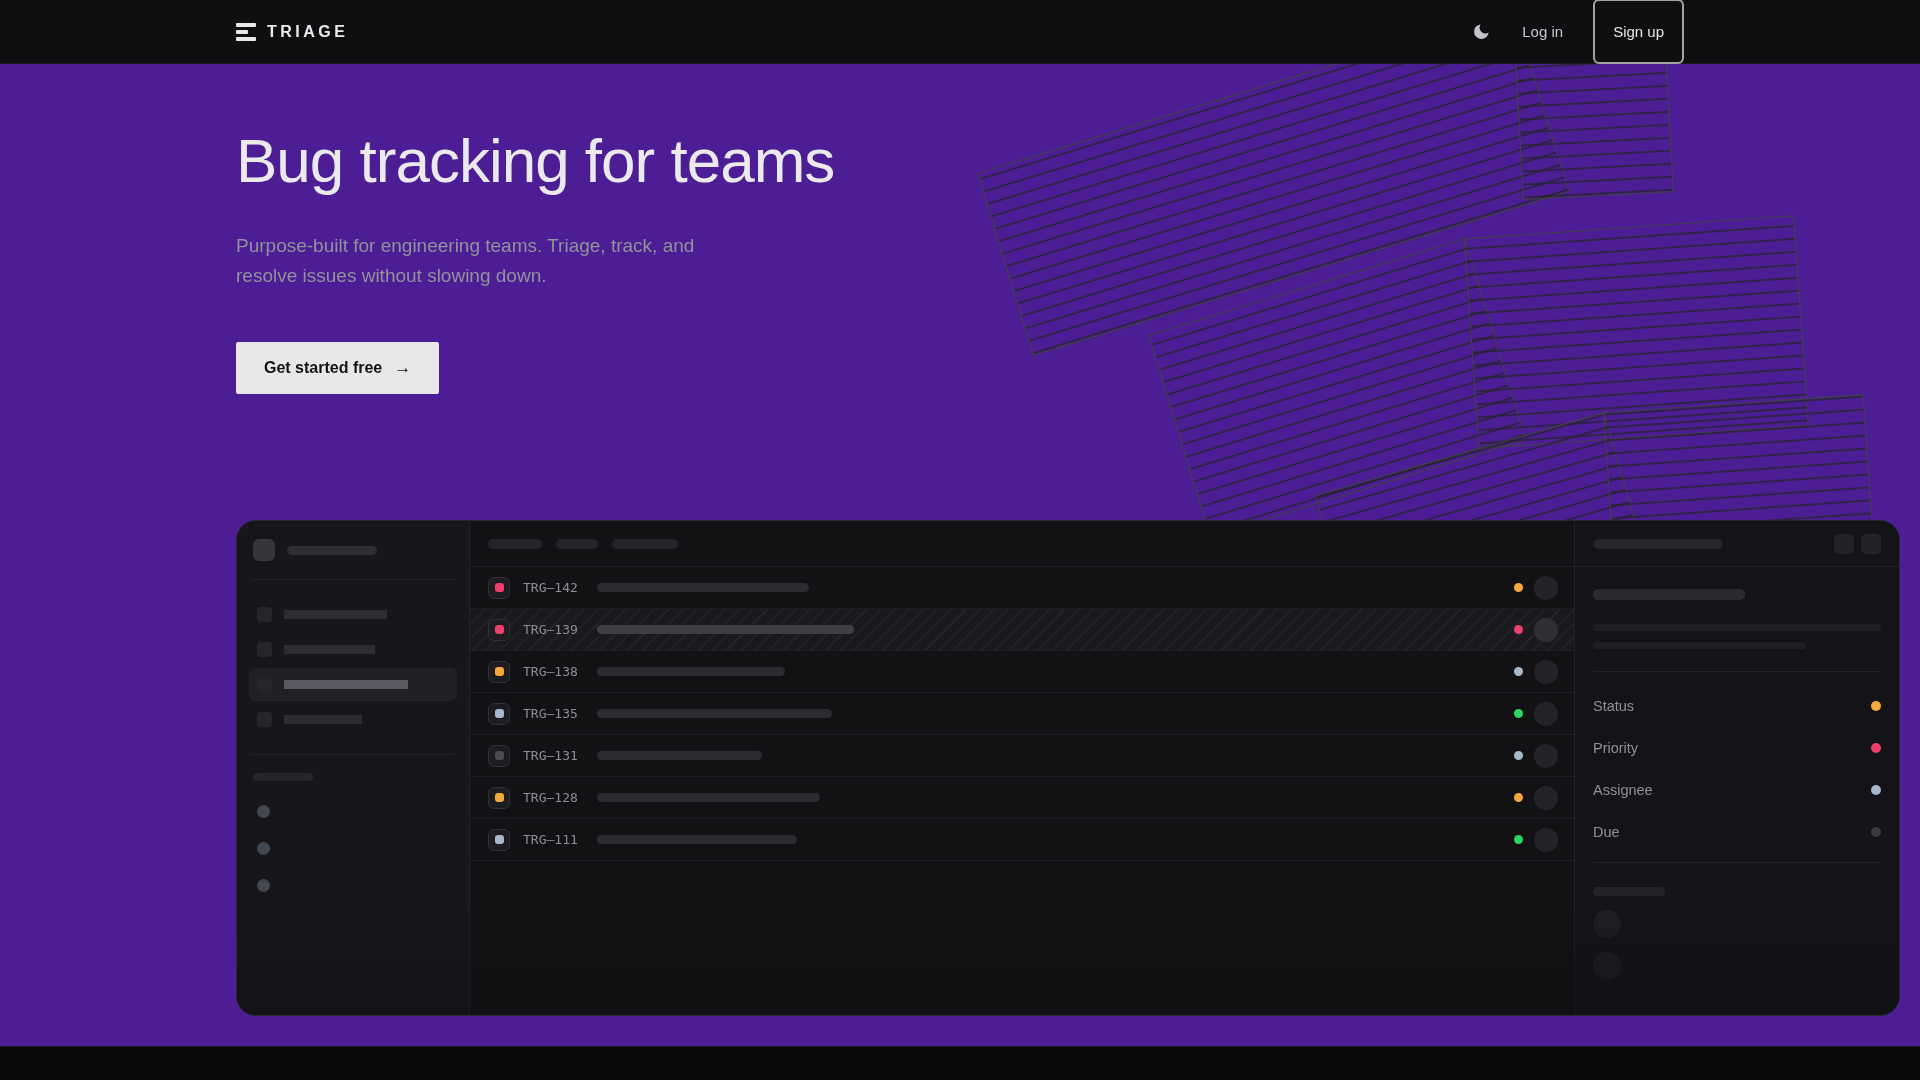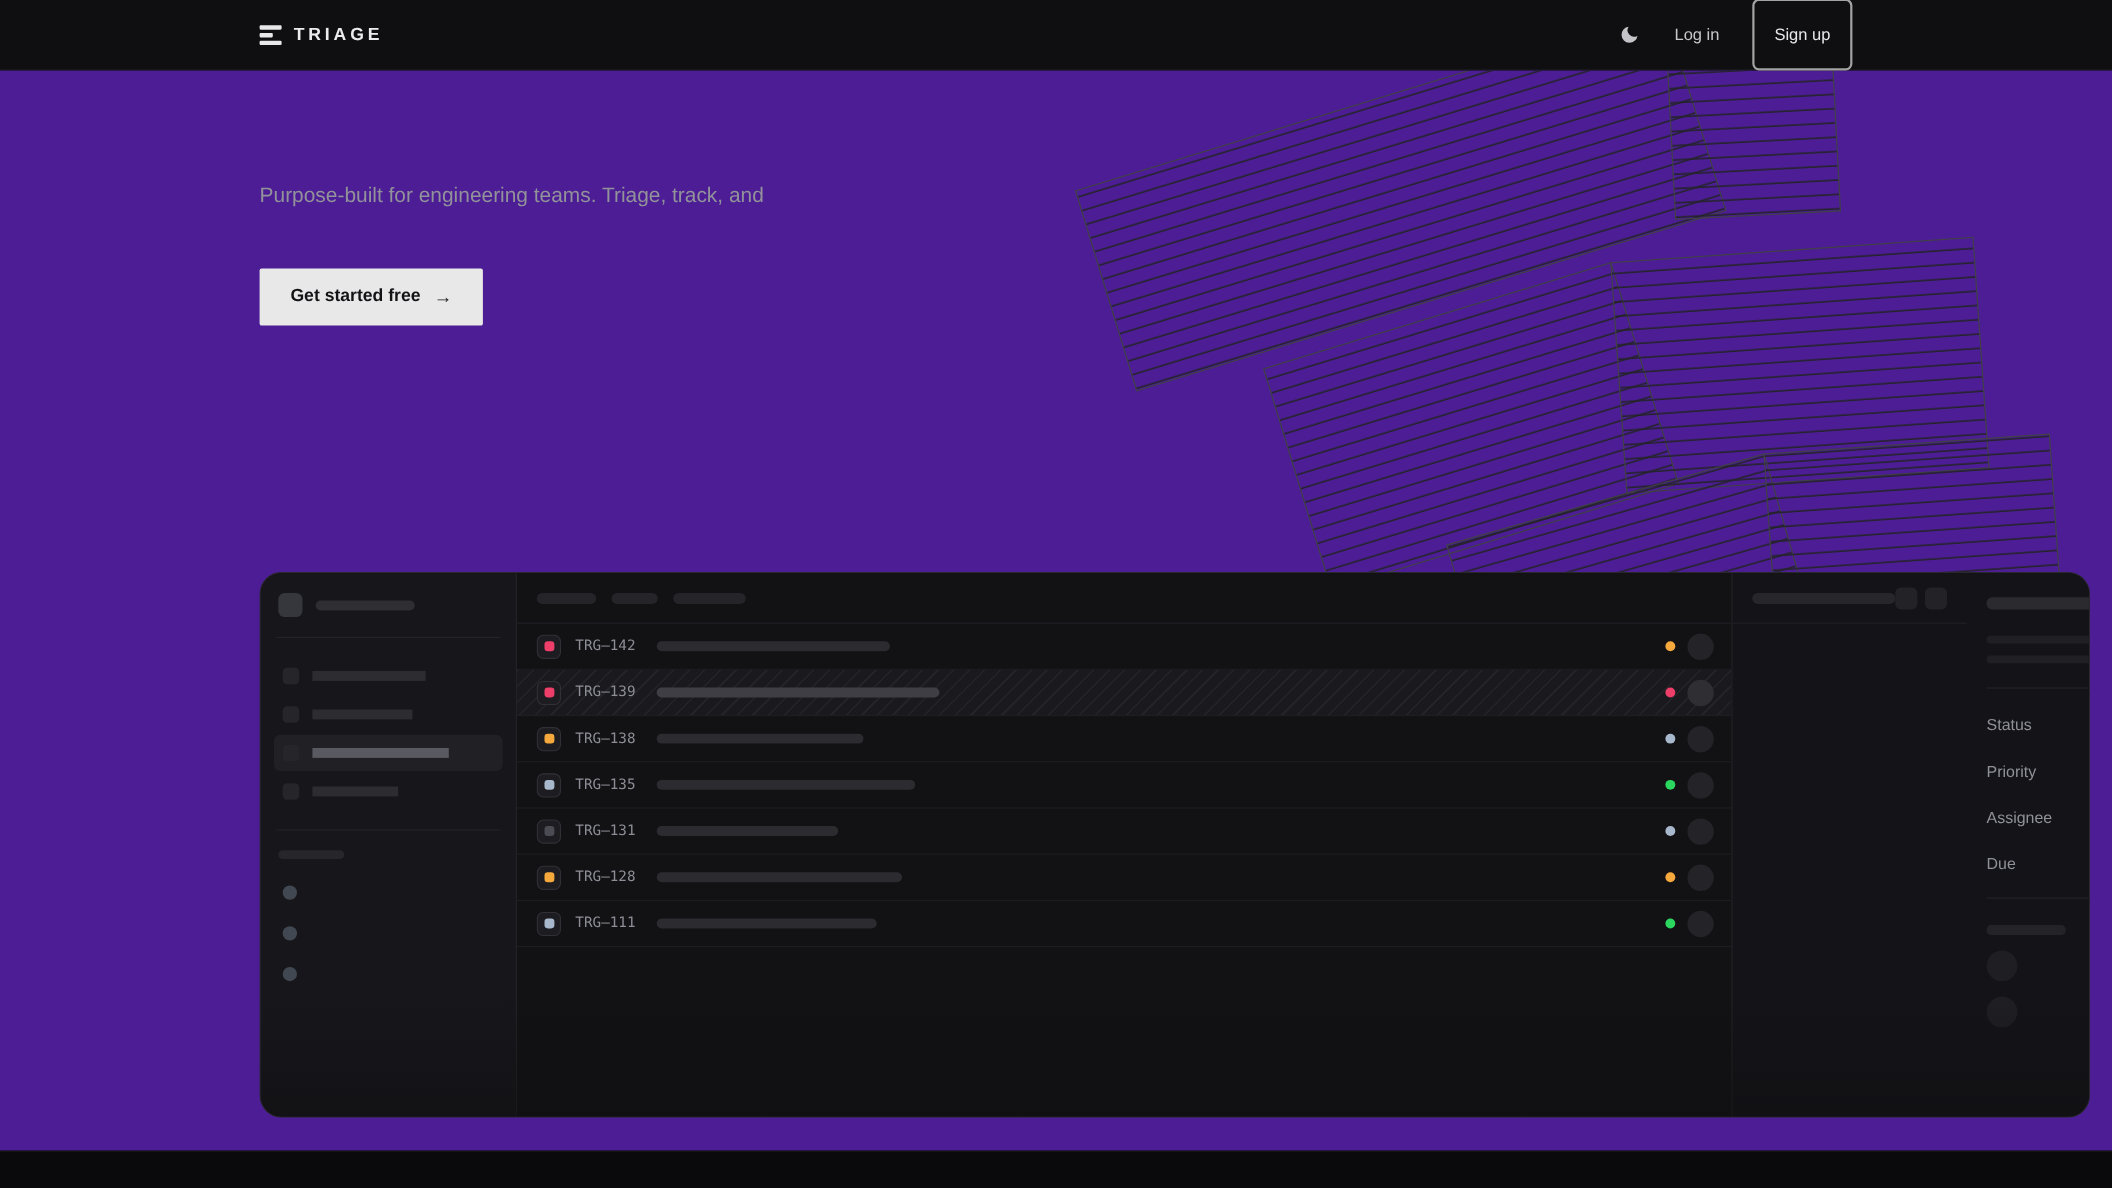--- a/index.html
+++ b/index.html
@@ -92,21 +92,21 @@
     margin:0 0 0 13px; width:66px; flex:0 0 auto; }
   .issue-bar { height:9px; border-radius:5px; background:#2b2b30; margin-left:8px; }
   .issue-row.selected .issue-bar { background:#3e3e44; }
   .row-spacer { flex:1 1 auto; }
   .status-dot { width:9px; height:9px; border-radius:50%; flex:0 0 auto; }
   .avatar { width:24px; height:24px; border-radius:50%; background:#232328; margin-left:11px; flex:0 0 auto; }
   .issue-row.selected .avatar { background:#2e2e33; }
 
   
   .mk-panel { width:325px; flex:0 0 auto; background:#141418; border-left:1px solid #232327;
-    display:flex; flex-direction:row; }
+    display:flex; flex-direction:column; }
   .panel-head { height:46px; flex:0 0 auto; display:flex; align-items:center; justify-content:space-between;
     padding:0 18px; border-bottom:1px solid #202025; }
   .panel-head .bar { width:130px; height:10px; background:#26262b; border-radius:5px; }
   .panel-head .sqs { display:flex; gap:7px; }
   .panel-head .sqs i { width:20px; height:20px; border-radius:5px; background:#222227; }
   .panel-body { padding:22px 18px; }
   .p-title { width:152px; height:11px; background:#2a2a2f; border-radius:5px; }
   .p-line { height:7px; background:#1f1f24; border-radius:4px; margin-top:11px; }
   .p-line.l1 { width:100%; margin-top:24px; }
   .p-line.l2 { width:74%; }
@@ -171,23 +171,25 @@
           <path d="M21 13.2A9.2 9.2 0 1 1 10.8 3a7.4 7.4 0 0 0 10.2 10.2z"></path>
         </svg>
       </button>
       <a class="login-link">Log in</a>
       <button class="signup-btn">Sign up</button>
     </div>
   </header>
 
   <section class="hero">
     <h1>
+      <span>Bug tracking for teams</span>
     </h1>
     <p class="hero-sub">
       <span>Purpose-built for engineering teams. Triage, track, and</span>
+      <span>resolve issues without slowing down.</span>
     </p>
     <button class="cta">
       <span>Get started free</span>
       <span class="arrow">→</span>
     </button>
   </section>
 
   <div class="mockup">
 
     <div class="mk-side">

